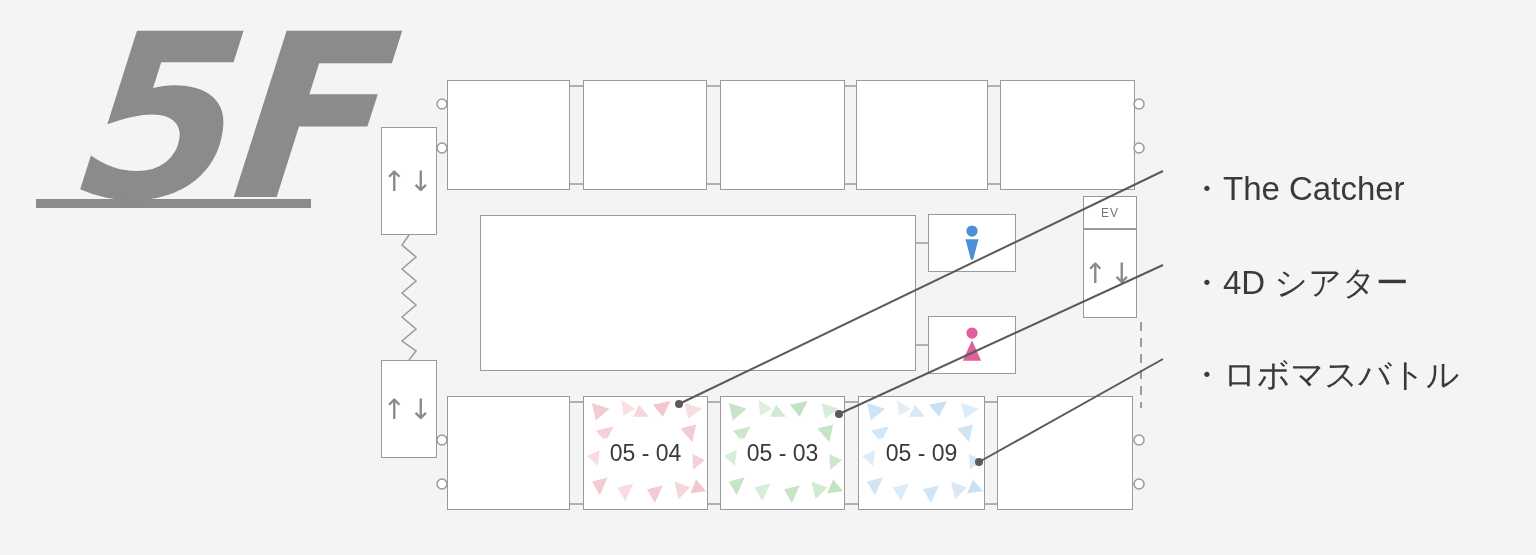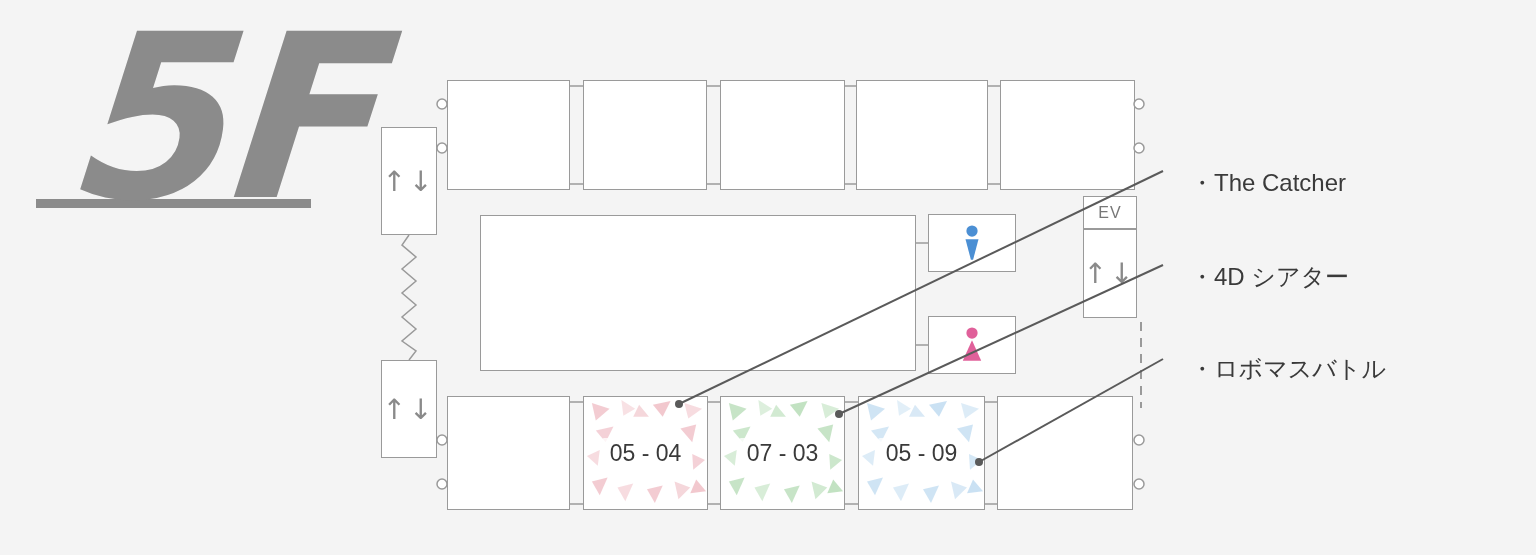--- a/index.html
+++ b/index.html
@@ -16,21 +16,21 @@
     font-family:"DejaVu Sans",sans-serif;font-weight:bold;font-style:italic;
     font-size:228px;line-height:1;letter-spacing:-6px;color:var(--floor);
     transform:skewX(-7deg);transform-origin:left bottom;z-index:3;
   }
   .floor-underline{position:absolute;left:36px;top:199px;width:275px;height:9px;background:var(--floor);z-index:2}
 
   
   .box{position:absolute;background:#fff;border:1px solid var(--line);z-index:1;
        display:flex;align-items:center;justify-content:center}
   .arrows{font-family:"DejaVu Sans",sans-serif;font-size:28px;color:#8a8a8a;letter-spacing:3px}
-  .ev-text{font-size:16px;color:#777;letter-spacing:1px}
+  .ev-text{font-size:12px;color:#777;letter-spacing:1px}
 
   
   .wc-icon{width:26px;height:38px}
   .wc-icon.men{fill:var(--male)}
   .wc-icon.women{fill:var(--female)}
 
   
   .room{overflow:hidden}
   .confetti{position:absolute;left:0;top:0;width:100%;height:100%;fill-opacity:.45}
   .confetti.pink{fill:var(--pink)}
@@ -42,21 +42,21 @@
   
   #overlay{position:absolute;left:0;top:0;pointer-events:none;z-index:5}
   .conn{stroke:var(--line);stroke-width:1.5;fill:none}
   .zig{stroke:var(--line);stroke-width:1.5;fill:none}
   .dash{stroke:var(--line);stroke-width:2;stroke-dasharray:9 7}
   .leader line{stroke:var(--leader);stroke-width:2}
   .leader circle{fill:var(--leader)}
   .nodes circle{fill:#fff;stroke:var(--line);stroke-width:1.5}
 
   
-  .legend-item{position:absolute;left:1190px;font-size:24px;color:var(--text);z-index:6;white-space:nowrap}
+  .legend-item{position:absolute;left:1190px;font-size:33px;color:var(--text);z-index:6;white-space:nowrap}
 </style>
 </head>
 <body>
 
 <svg width="0" height="0" style="position:absolute">
   <defs>
     <g id="confetti-shapes">
       <polygon points="8,6 26,12 12,24" fill-opacity=".5"></polygon>
       <polygon points="38,3 52,12 40,19" fill-opacity=".3"></polygon>
       <polygon points="70,8 88,4 80,20" fill-opacity=".55"></polygon>
@@ -121,21 +121,21 @@
     <svg class="confetti pink" viewBox="0 0 125 114" preserveAspectRatio="none">
         <use href="#confetti-shapes"></use>
       </svg>
     <span class="room-label">05 - 04</span>
   </div>
 
   <div class="box room" style="left:720px;top:396px;width:125px;height:114px">
     <svg class="confetti green" viewBox="0 0 125 114" preserveAspectRatio="none">
         <use href="#confetti-shapes"></use>
       </svg>
-    <span class="room-label">07 - 03</span>
+    <span class="room-label">05 - 03</span>
   </div>
 
   <div class="box room" style="left:858px;top:396px;width:127px;height:114px">
     <svg class="confetti blue" viewBox="0 0 125 114" preserveAspectRatio="none">
         <use href="#confetti-shapes"></use>
       </svg>
     <span class="room-label">05 - 09</span>
   </div>
 
   <div class="box" style="left:997px;top:396px;width:136px;height:114px"></div>

